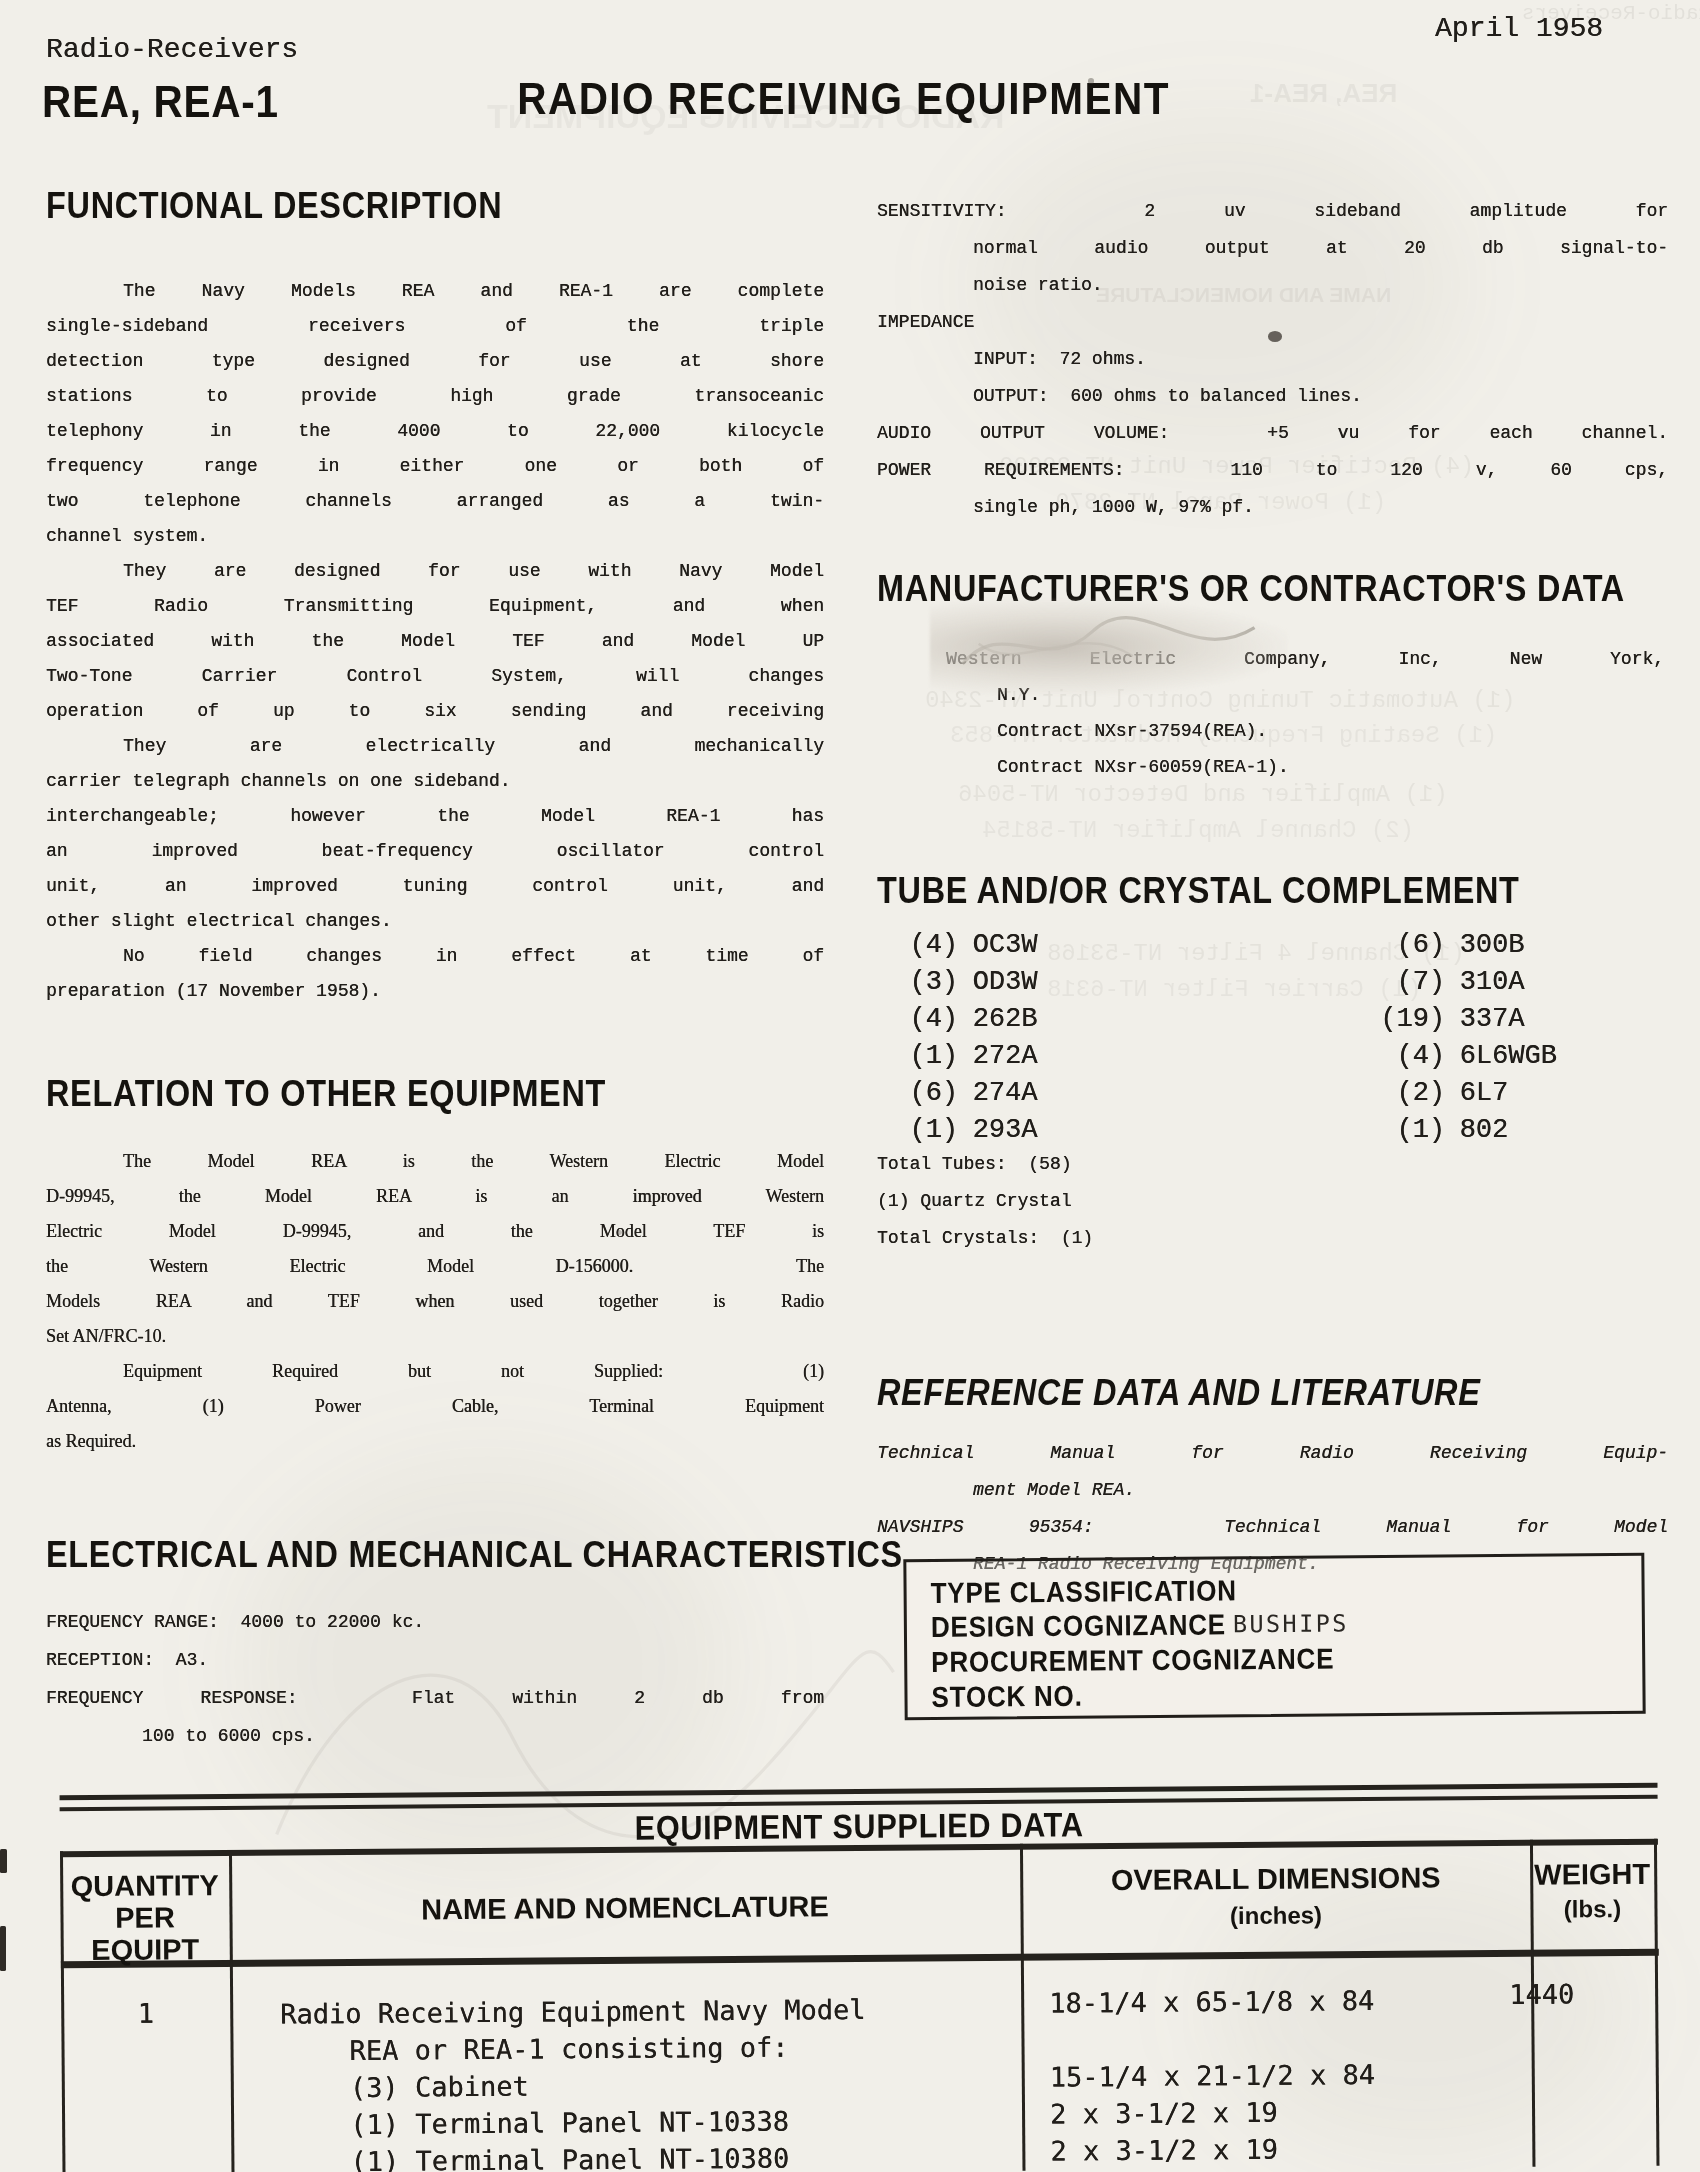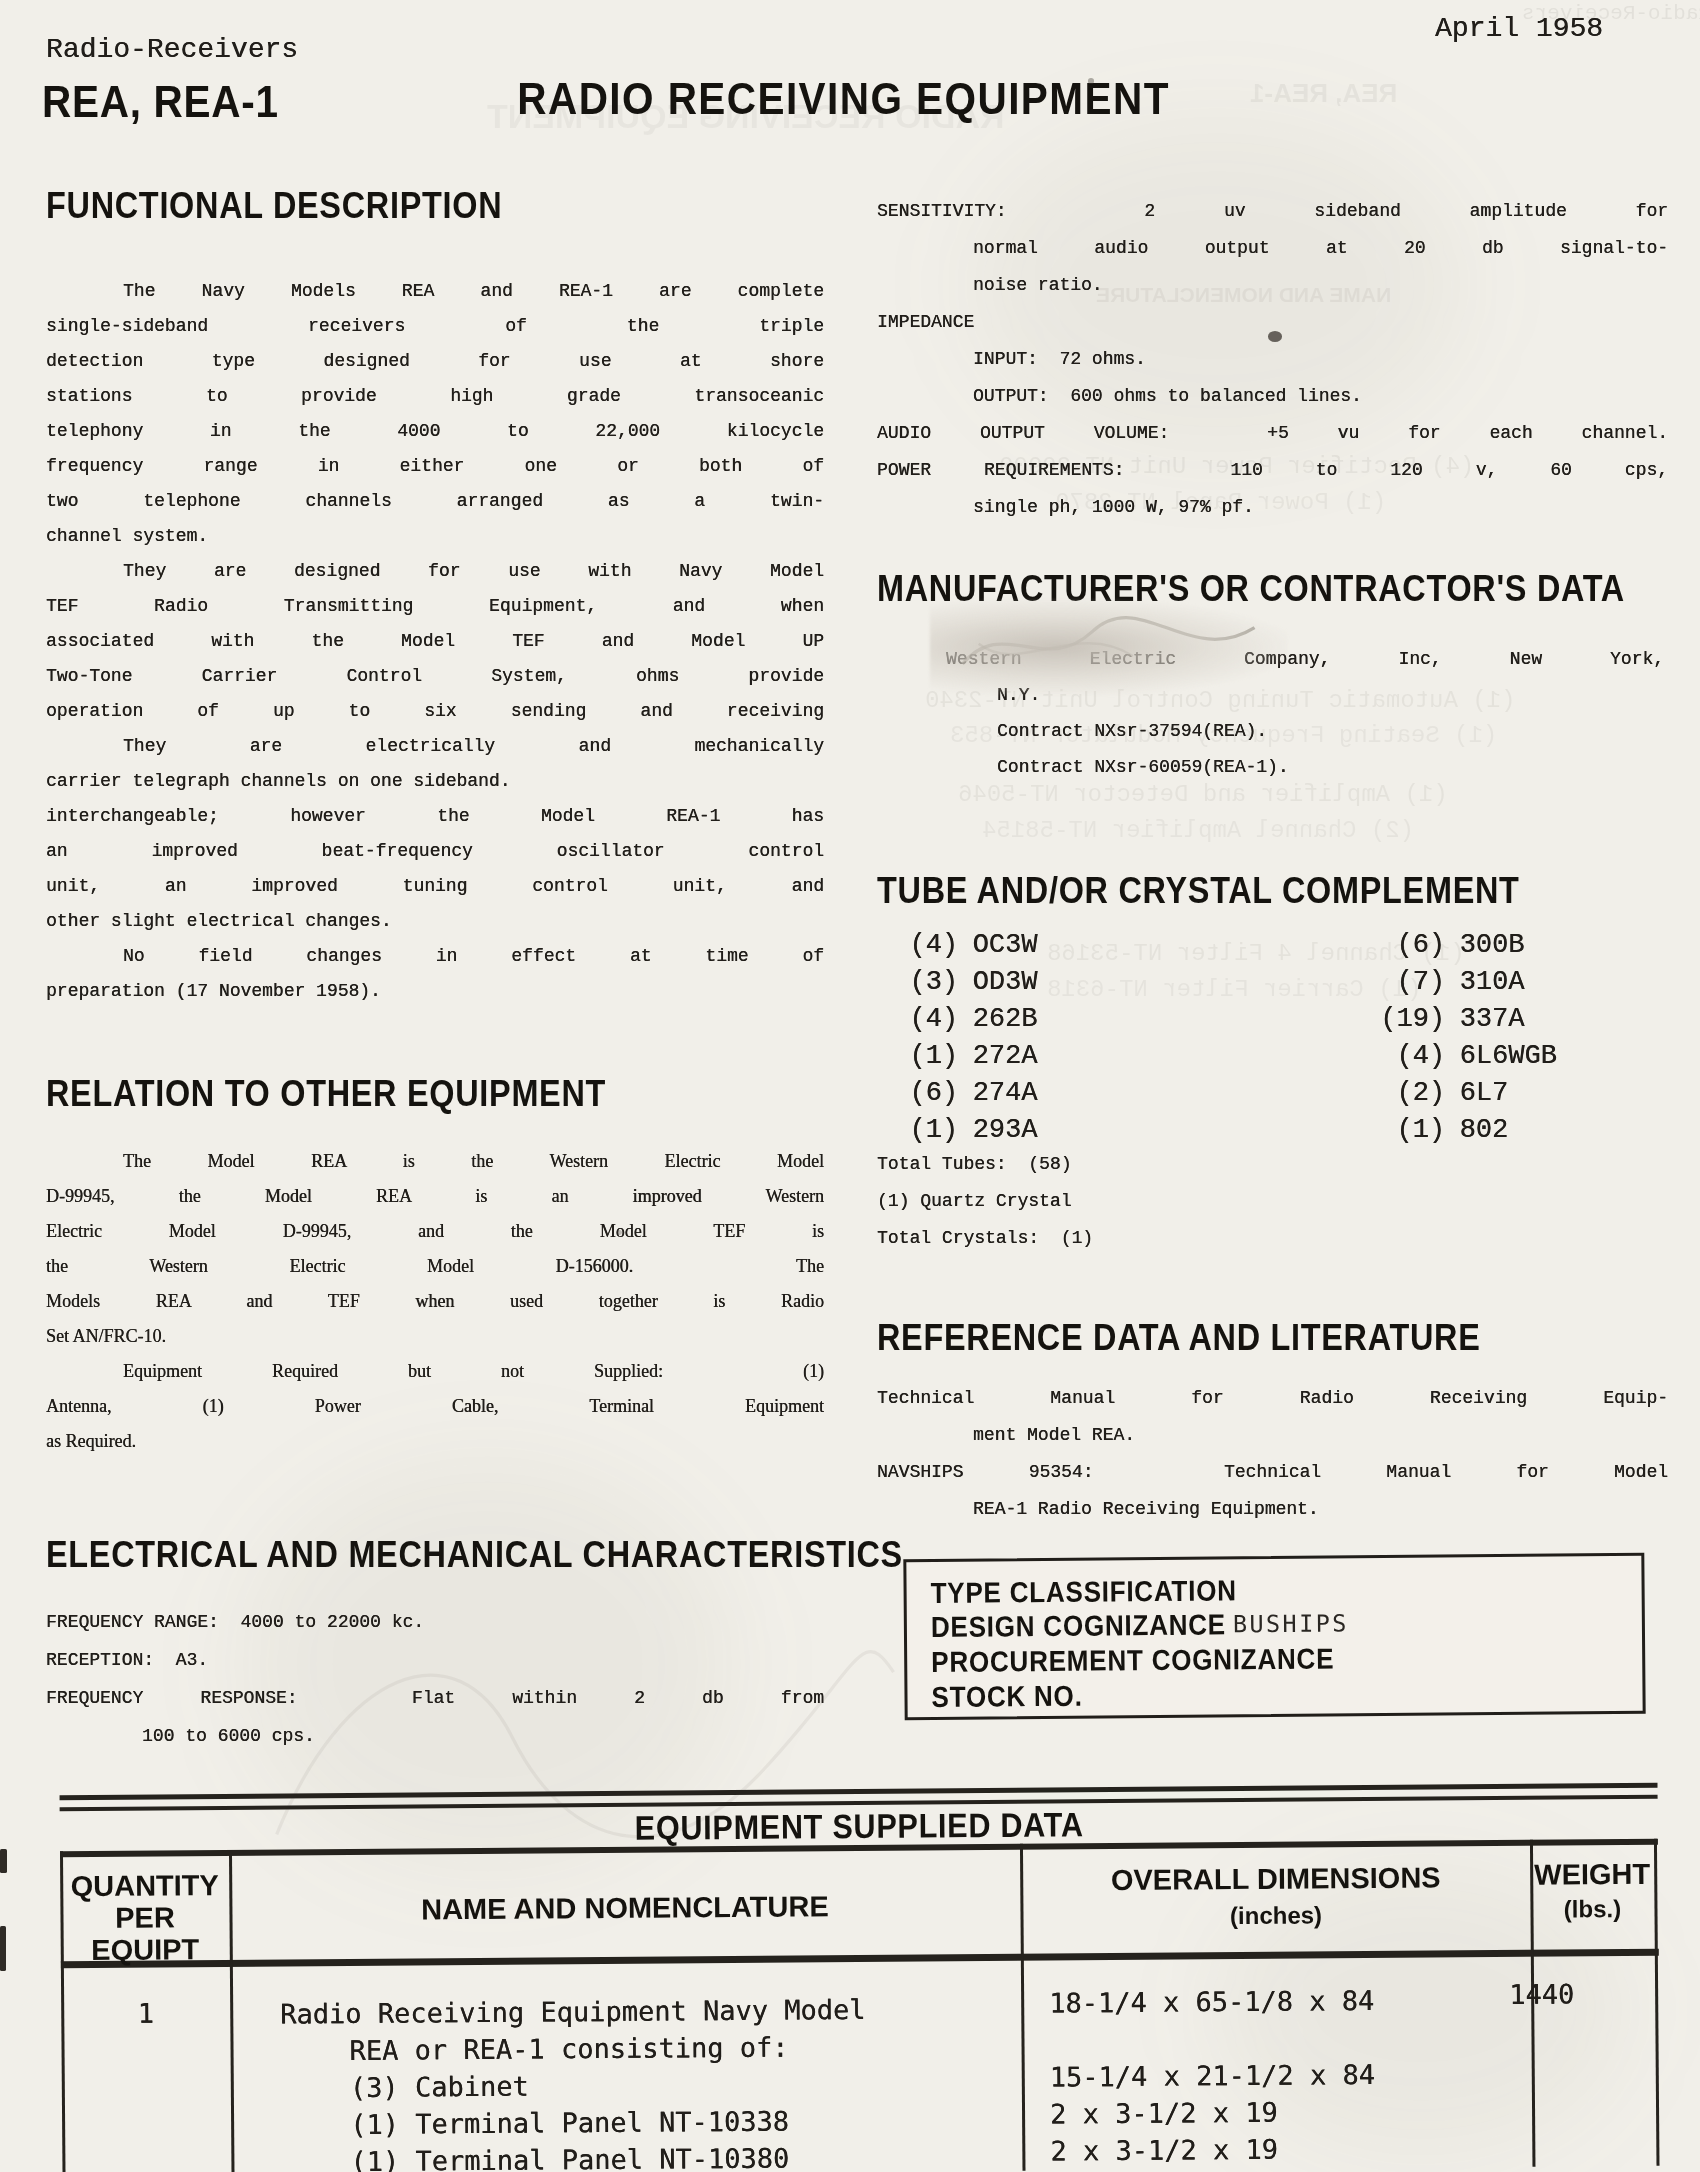--- a/index.html
+++ b/index.html
@@ -97,21 +97,21 @@
       <div class="ln jl">single-sideband receivers of the triple</div>
       <div class="ln jl">detection type designed for use at shore</div>
       <div class="ln jl">stations to provide high grade transoceanic</div>
       <div class="ln jl">telephony in the 4000 to 22,000 kilocycle</div>
       <div class="ln jl">frequency range in either one or both of</div>
       <div class="ln jl">two telephone channels arranged as a twin-</div>
       <div class="ln">channel system.</div>
       <div class="ln ind jl">They are designed for use with Navy Model</div>
       <div class="ln jl">TEF Radio Transmitting Equipment, and when</div>
       <div class="ln jl">associated with the Model TEF and Model UP</div>
-      <div class="ln jl">Two-Tone Carrier Control System, ohms provide</div>
+      <div class="ln jl">Two-Tone Carrier Control System, will changes</div>
       <div class="ln jl">operation of up to six sending and receiving</div>
       <div class="ln ind jl">They are electrically and mechanically</div>
       <div class="ln">carrier telegraph channels on one sideband.</div>
       <div class="ln jl">interchangeable; however the Model REA-1 has</div>
       <div class="ln jl">an improved beat-frequency oscillator control</div>
       <div class="ln jl">unit, an improved tuning control unit, and</div>
       <div class="ln">other slight electrical changes.</div>
       <div class="ln ind jl">No field changes in effect at time of</div>
       <div class="ln">preparation (17 November 1958).</div>
     </div>
@@ -200,21 +200,21 @@
       <div class="tnum">(1)</div>
         <div class="tname">802</div>
     </div>
     <div class="tubetotals tw" style="--lh:37px;">
       <div class="ln">Total Tubes:  (58)</div>
       <div class="ln">(1) Quartz Crystal</div>
       <div class="ln">Total Crystals:  (1)</div>
     </div>
   </section>
 
-  <section class="sec" style="left:877px;top:1317px;width:791px;height:227px;--lh:37px;">
+  <section class="sec" style="left:877px;top:1372px;width:791px;height:227px;font-style:italic;--lh:37px;">
     <h2 class="h"><span class="cond">REFERENCE DATA AND LITERATURE</span></h2>
     <div class="secbody tw" style="top:63px;">
       <div class="ln jl">Technical Manual for Radio Receiving Equip-</div>
       <div class="ln i1">ment Model REA.</div>
       <div class="ln jl">NAVSHIPS 95354:  Technical Manual for Model</div>
       <div class="ln i1">REA-1 Radio Receiving Equipment.</div>
     </div>
   </section>
 
   <div class="classbox">

